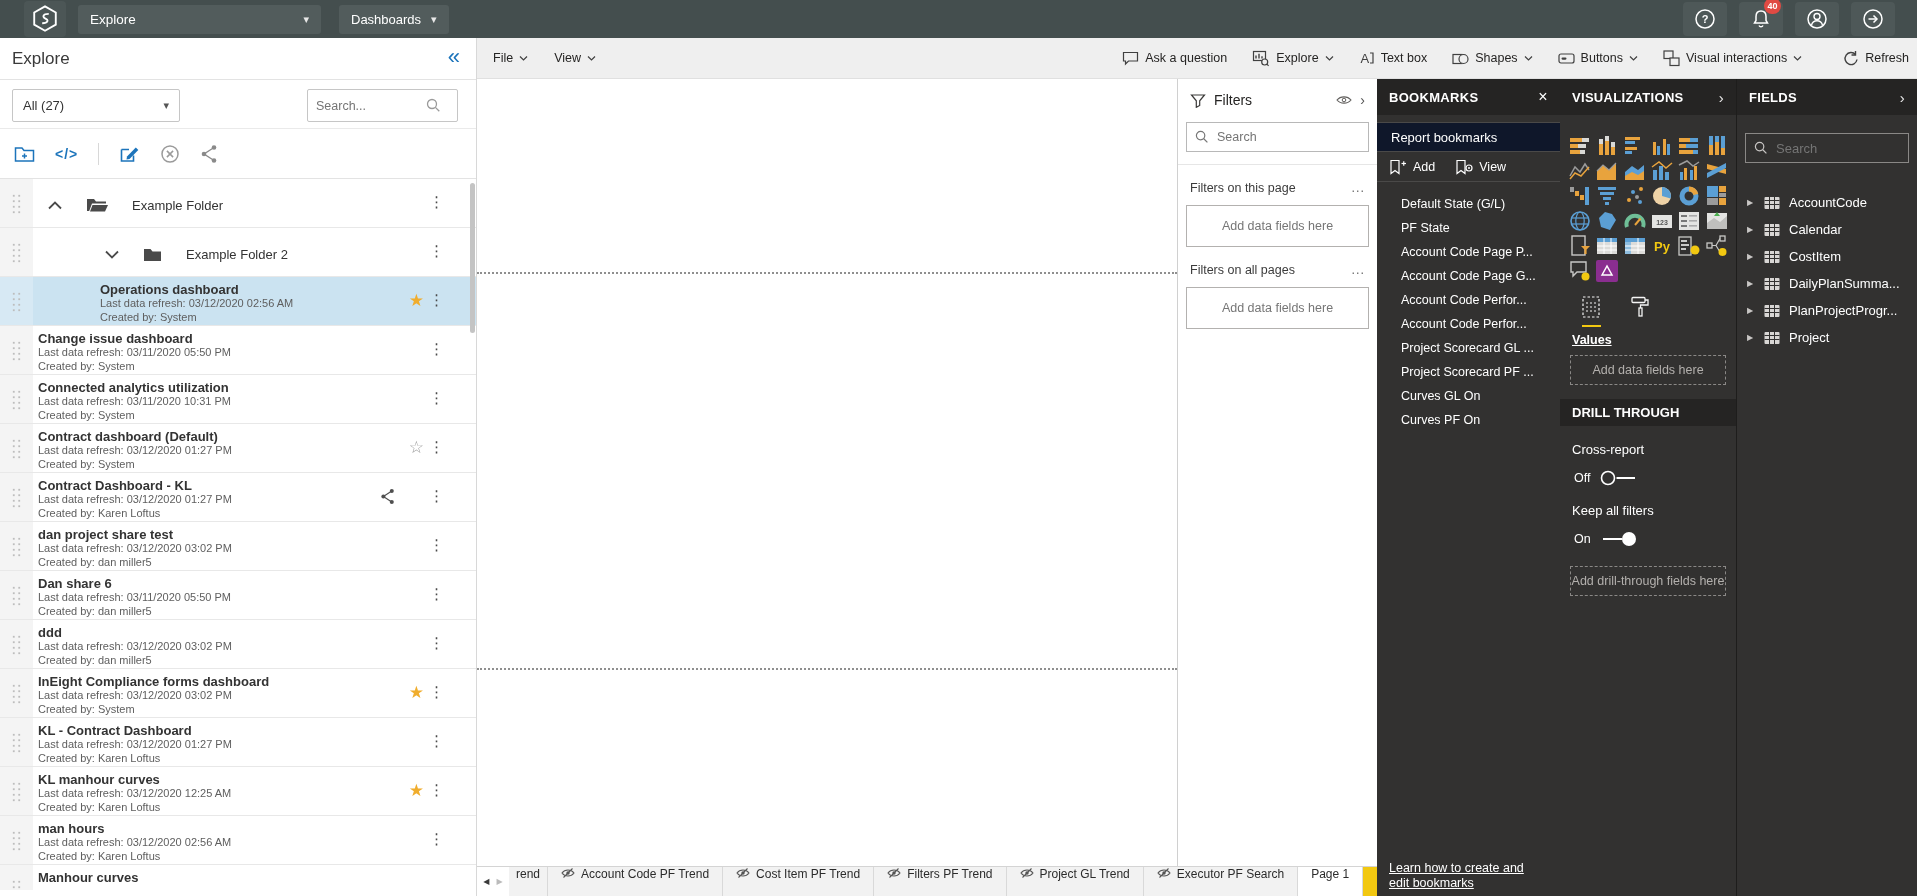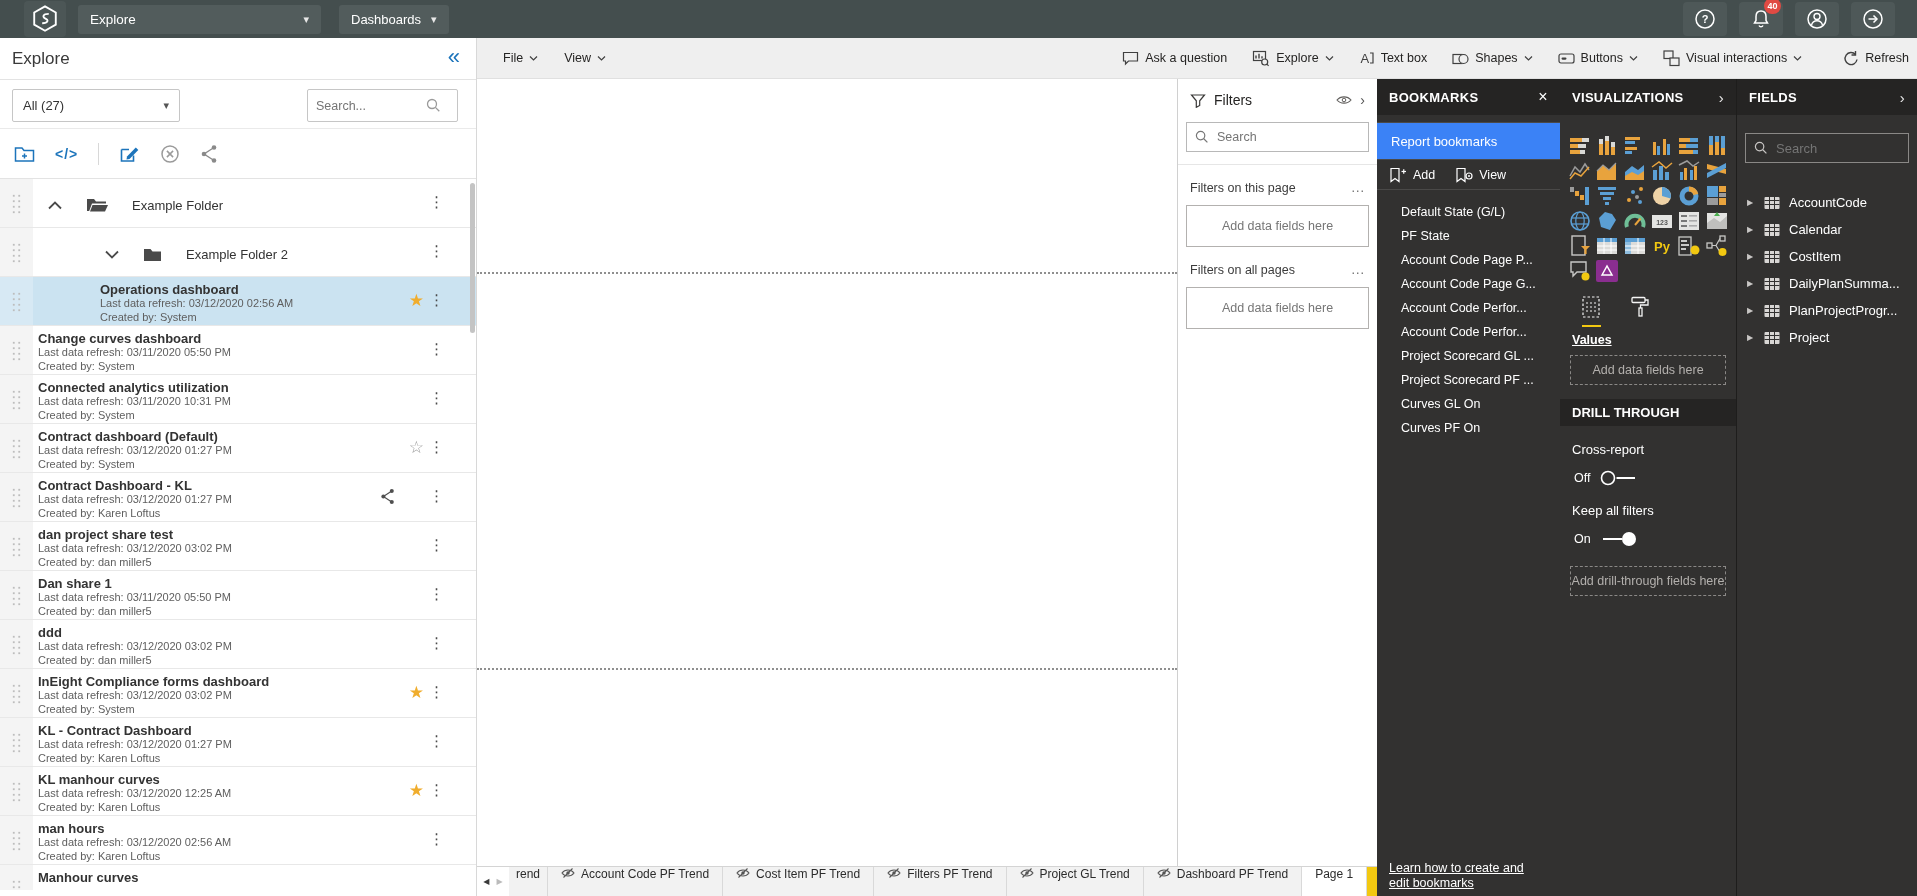--- a/index.html
+++ b/index.html
@@ -14,21 +14,21 @@
   #app-dd { margin-left:12px; width:243px; padding:0 12px; justify-content:space-between; }
   #section-dd { margin-left:18px; padding:0 12px; gap:10px; font-size:13px; }
   .caret { font-size:11px; color:#E8E8E8; }
   #tb-right { margin-left:auto; display:flex; gap:12px; margin-right:22px; }
   .tbicon { width:44px; height:34px; background:#4E5858; border-radius:4px; display:flex; align-items:center; justify-content:center; position:relative; }
   .badge { position:absolute; top:-4px; right:2px; min-width:17px; height:16px; background:#E04A43; border-radius:9px; color:#fff; font-size:9px; font-weight:bold; display:flex; align-items:center; justify-content:center; padding:0 3px; }
 
   
   #menubar { position:absolute; left:477px; top:38px; width:1440px; height:41px; background:#EFEFEF; border-bottom:1px solid #E0E0E0; display:flex; align-items:center; font-size:12.5px; color:#252423; }
   .mb-item { display:flex; align-items:center; gap:6px; cursor:default; white-space:nowrap; }
-  #mb-left { display:flex; gap:26px; margin-left:26px; }
+  #mb-left { display:flex; gap:26px; margin-left:16px; }
   #mb-right { display:flex; gap:25px; margin-left:auto; margin-right:8px; align-items:center; }
 
   
   #sidebar { position:absolute; left:0; top:38px; width:477px; height:858px; background:#fff; border-right:1px solid #D8D8D8; overflow:hidden; }
   #sb-title-row { height:42px; border-bottom:1px solid #E3E3E3; position:relative; }
   #sb-title { position:absolute; left:12px; top:11px; font-size:17px; color:#3A3A3A; }
   #sb-collapse { position:absolute; right:16px; top:6px; font-size:22px; color:#1C74BB; cursor:pointer; }
   #sb-controls { height:49px; border-bottom:1px solid #EAEAEA; position:relative; }
   #scope-dd { position:absolute; left:12px; top:9px; width:168px; height:33px; border:1px solid #C6C6C6; border-radius:2px; display:flex; align-items:center; justify-content:space-between; padding:0 10px; font-size:13px; color:#333; }
   #sb-search { position:absolute; left:307px; top:9px; width:151px; height:33px; border:1px solid #C6C6C6; border-radius:2px; display:flex; align-items:center; padding:0 8px; }
@@ -88,21 +88,21 @@
   #flt-card .fcond { margin-top:5px; color:#444; }
 
   
   .dark-pane { position:absolute; top:79px; height:817px; background:#323130; color:#fff; overflow:hidden; }
   .hdrstrip { height:36px; background:#252423; display:flex; align-items:center; padding:0 12px; font-weight:bold; font-size:13px; letter-spacing:.3px; }
   .hdrstrip .spacer { flex:1; }
   .pane-chev { font-size:15px; color:#E8E8E8; font-weight:normal; cursor:pointer; }
 
   
   #bookmarks { left:1377px; width:183px; }
-  #bm-selector { margin-top:7px; height:38px; background:#3b82f6; border-top:1px solid #4A4948; border-bottom:1px solid #4A4948; display:flex; align-items:center; padding-left:14px; font-size:13px; }
+  #bm-selector { margin-top:7px; height:30px; background:#0f172a; border-top:1px solid #4A4948; border-bottom:1px solid #4A4948; display:flex; align-items:center; padding-left:14px; font-size:13px; }
   #bm-actions { height:30px; display:flex; align-items:center; gap:20px; padding-left:12px; border-bottom:1px solid #4A4948; font-size:12.5px; }
   .bm-action { display:flex; align-items:center; gap:6px; cursor:pointer; }
   #bm-list { padding-top:10px; }
   .bmitem { height:24px; line-height:24px; padding-left:24px; font-size:12.5px; white-space:nowrap; overflow:hidden; cursor:pointer; }
   #bm-footer { position:absolute; bottom:5px; left:12px; width:156px; font-size:12.5px; line-height:15px; text-decoration:underline; cursor:pointer; }
   #bm-close { font-size:16px; font-weight:normal; cursor:pointer; }
 
   
   #viz { left:1560px; width:176px; }
   #vizgrid { display:grid; grid-template-columns:repeat(6,1fr); row-gap:3px; padding:20px 5px 0 7px; }
@@ -386,21 +386,21 @@
           <div class="srow-title">Operations dashboard</div>
           <div class="srow-meta">Last data refresh: 03/12/2020 02:56 AM</div>
           <div class="srow-meta">Created by: System</div>
         </div>
         <span class="star filled">★</span>
         <span class="kebab">⋮</span>
       </div>
       <div class="srow">
         <div class="drag"></div>
         <div class="srow-content" style="padding-left: 5px;">
-          <div class="srow-title">Change curves dashboard</div>
+          <div class="srow-title">Change issue dashboard</div>
           <div class="srow-meta">Last data refresh: 03/11/2020 05:50 PM</div>
           <div class="srow-meta">Created by: System</div>
         </div>
         <span class="kebab">⋮</span>
       </div>
       <div class="srow">
         <div class="drag"></div>
         <div class="srow-content" style="padding-left: 5px;">
           <div class="srow-title">Connected analytics utilization</div>
           <div class="srow-meta">Last data refresh: 03/11/2020 10:31 PM</div>
@@ -441,21 +441,21 @@
         <div class="srow-content" style="padding-left: 5px;">
           <div class="srow-title">dan project share test</div>
           <div class="srow-meta">Last data refresh: 03/12/2020 03:02 PM</div>
           <div class="srow-meta">Created by: dan miller5</div>
         </div>
         <span class="kebab">⋮</span>
       </div>
       <div class="srow">
         <div class="drag"></div>
         <div class="srow-content" style="padding-left: 5px;">
-          <div class="srow-title">Dan share 1</div>
+          <div class="srow-title">Dan share 6</div>
           <div class="srow-meta">Last data refresh: 03/11/2020 05:50 PM</div>
           <div class="srow-meta">Created by: dan miller5</div>
         </div>
         <span class="kebab">⋮</span>
       </div>
       <div class="srow">
         <div class="drag"></div>
         <div class="srow-content" style="padding-left: 5px;">
           <div class="srow-title">ddd</div>
           <div class="srow-meta">Last data refresh: 03/12/2020 03:02 PM</div>
@@ -564,21 +564,21 @@
       <span>Project GL Trend</span>
     </div>
     <div class="ptab">
       <span>
         <svg width="14" height="12" viewBox="0 0 14 12">
           <path d="M1 6 C4 2 10 2 13 6 C10 10 4 10 1 6 Z" fill="none" stroke="#555" stroke-width="1.1"></path>
           <circle cx="7" cy="6" r="1.7" fill="#555"></circle>
           <line x1="2.5" y1="10.5" x2="11.5" y2="1.5" stroke="#555" stroke-width="1.1"></line>
         </svg>
       </span>
-      <span>Dashboard PF Trend</span>
+      <span>Executor PF Search</span>
     </div>
     <div class="ptab active">
       <span>Page 1</span>
     </div>
     <div class="addtab">+</div>
   </div>
 
 <div id="filters">
   <div id="flt-head">
     <span>

